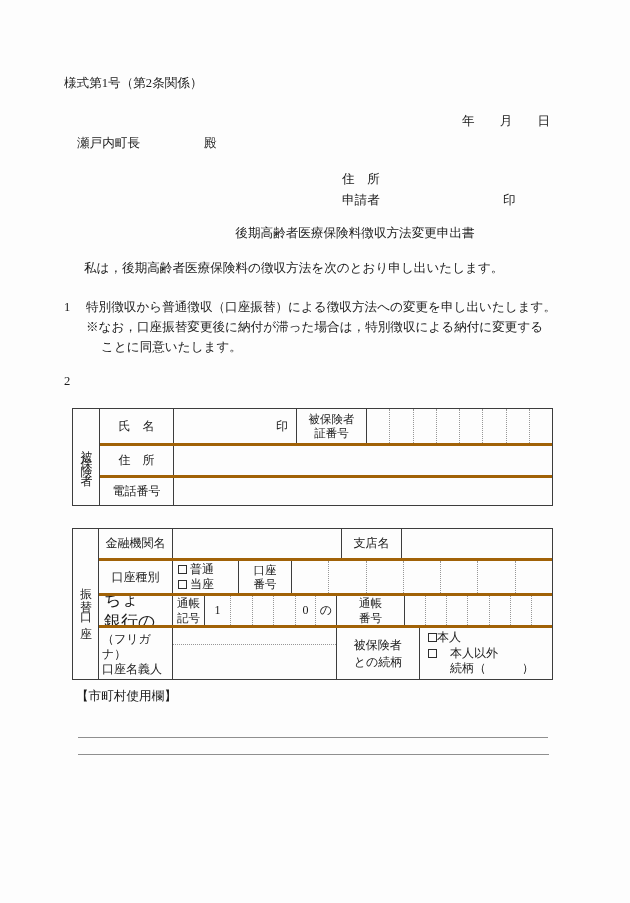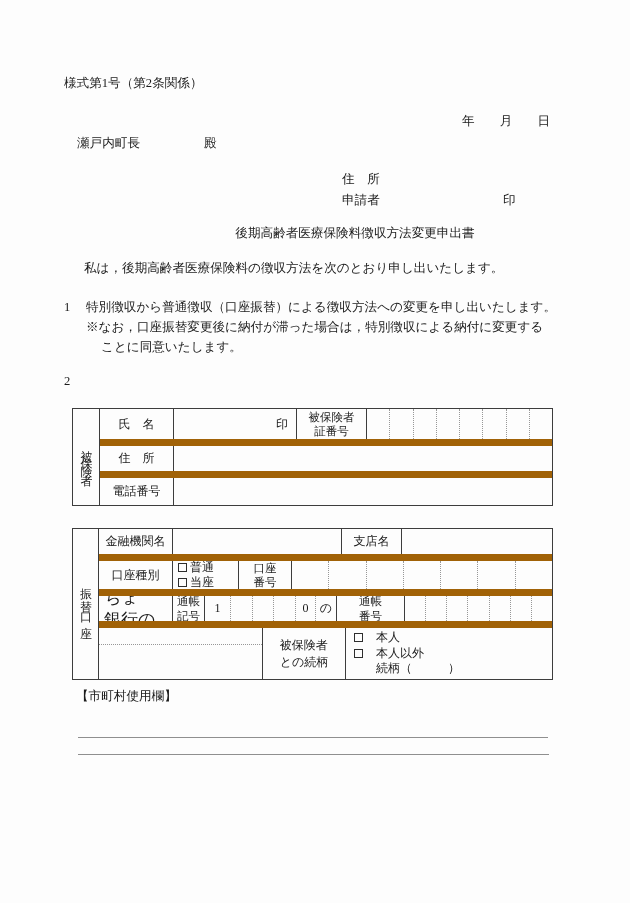--- a/index.html
+++ b/index.html
@@ -15,21 +15,21 @@
   .tbl{
     position:absolute;box-sizing:border-box;
     border:1.5px solid #3d3d3d;display:flex;font-size:12px;
   }
   .vcol{
     box-sizing:border-box;border-right:1px solid #3d3d3d;
     display:flex;align-items:center;justify-content:center;flex:0 0 auto;
   }
   .vtext{writing-mode:vertical-rl;text-orientation:upright;}
   .rows{flex:1;display:flex;flex-direction:column;min-width:0;}
-  .row{display:flex;border-bottom:7px solid #a16207;box-sizing:border-box;min-height:0;}
+  .row{display:flex;border-bottom:3px solid #a16207;box-sizing:border-box;min-height:0;}
   .row.last{border-bottom:none;}
   .cell{
     box-sizing:border-box;border-right:1px solid #3d3d3d;
     display:flex;align-items:center;justify-content:center;
     flex:0 0 auto;min-width:0;overflow:hidden;
   }
   .cell.end{border-right:none;}
   .lbl2{text-align:center;line-height:1.25;font-size:11.5px;}
   .dotcells{flex:1 1 auto;display:flex;}
   .dotcell{flex:1;box-sizing:border-box;}
@@ -206,32 +206,36 @@
           <div class="dotcell"></div>
           <div class="dotcell"></div>
           <div class="dotcell"></div>
           <div class="dotcell"></div>
           <div class="dotcell"></div>
           <div class="dotcell"></div>
         </div>
       </div>
 
       <div class="row last" style="flex:1;">
+        <div class="cell leftcol" style="width:74px;align-items:flex-start;justify-content:space-between;padding:4px 0 6px 3px;">
+          <div>（フリガナ）</div>
+          <div>口座名義人</div>
+        </div>
         <div class="cell namecell" style="width:164px;">
           <div class="furigana-area"></div>
           <div class="name-area"></div>
         </div>
         <div class="cell" style="width:83px;">
           <div style="text-align:left;line-height:1.35;">
             <div>被保険者</div>
             <div>との続柄</div>
           </div>
         </div>
         <div class="cell end leftcol" style="flex:1;padding-left:8px;line-height:1.3;">
-          <div class="cbline" style="gap:13px;">
+          <div class="cbline" style="">
             <span class="cb"></span>
             <span>本人</span>
           </div>
           <div class="cbline" style="gap:13px;">
             <span class="cb"></span>
             <span>本人以外</span>
           </div>
           <div style="padding-left:22px;white-space:pre;">続柄（　　　）</div>
         </div>
       </div>

